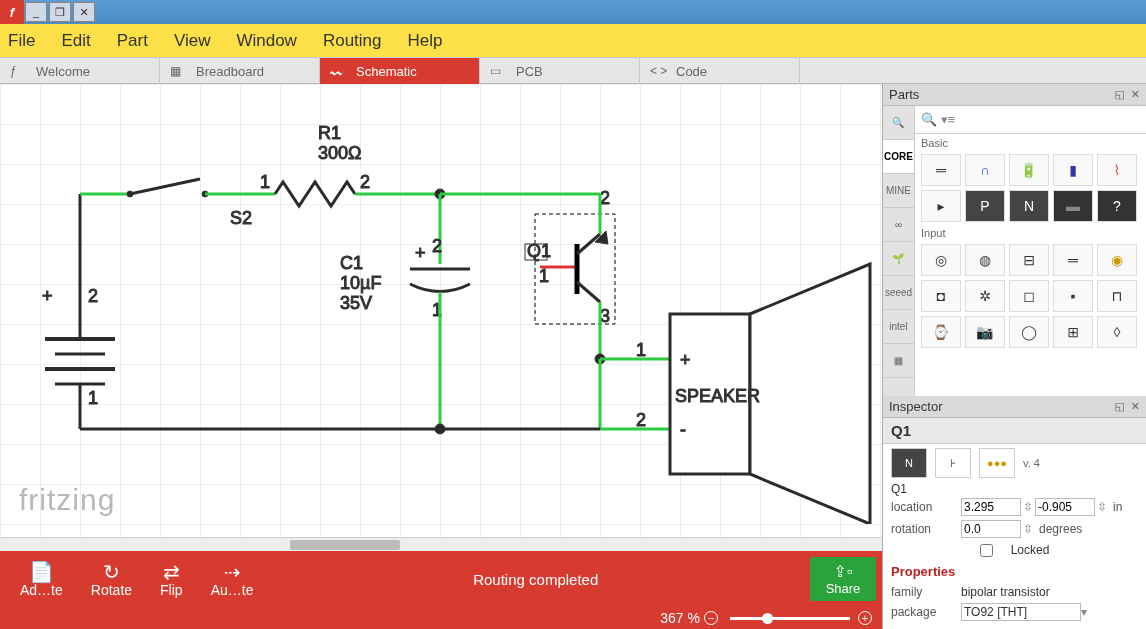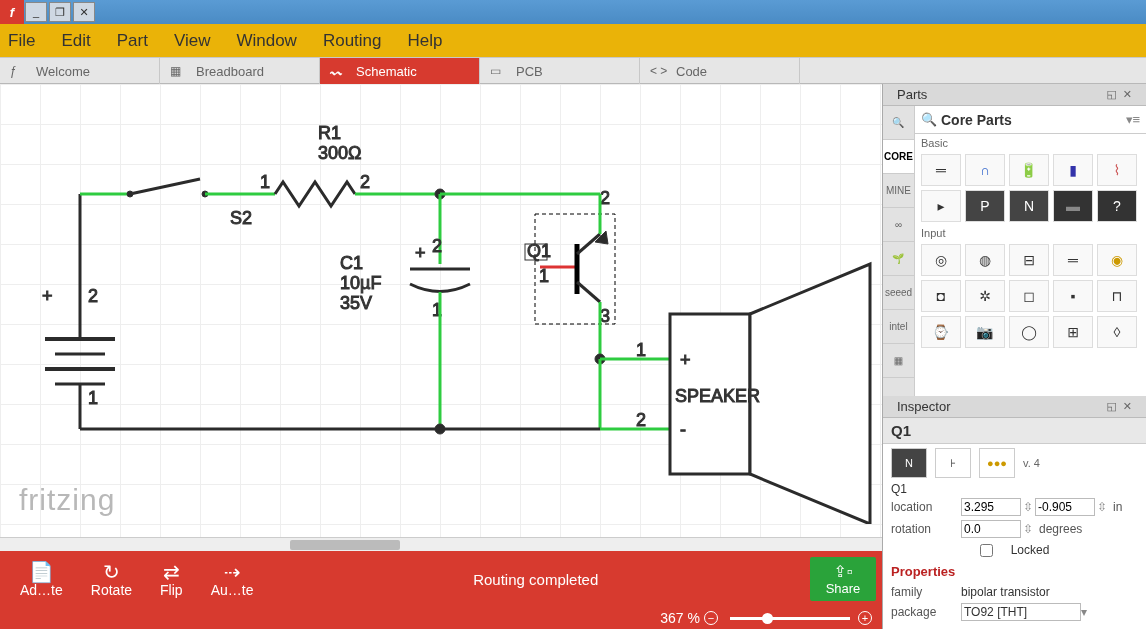--- a/index.html
+++ b/index.html
@@ -6,21 +6,21 @@
 body { width: 1146px; height: 629px; overflow: hidden; background: #dcdcdc; font-size: 13px; color: #333; }
 
 
 .titlebar { height: 24px; background: linear-gradient(#5a9bd4,#4a8bc4); color: #fff; display: flex; align-items: center; font-size: 13px; }
 .titlebar .appicon { width: 24px; height: 24px; background: #d73a2f; color:#fff; display:flex; align-items:center; justify-content:center; font-weight:bold; font-style:italic; }
 .titlebar .title { flex: 1; text-align: center; font-weight: bold; }
 .titlebar .winbtns { display: flex; }
 .titlebar .winbtn { width: 22px; height: 20px; margin: 1px; background:#cfd8e3; color:#333; display:flex; align-items:center; justify-content:center; font-size:11px; border:1px solid #888; }
 
 
-.menubar { height: 34px; background: #eab308; display: flex; align-items: center; padding: 0 8px; font-size: 17px; color:#333; border-bottom:1px solid #c8c8c8; }
+.menubar { height: 34px; background: #fde047; display: flex; align-items: center; padding: 0 8px; font-size: 17px; color:#333; border-bottom:1px solid #c8c8c8; }
 .menubar span { margin-right: 26px; cursor: default; }
 
 
 .tabbar { height: 26px; display: flex; border-bottom:1px solid #b8b8b8; background:#e6e6e6;}
 .tab { width: 160px; height: 26px; display: flex; align-items: center; padding: 0 10px; color:#666; border-right:1px solid #c8c8c8; font-size:13px;}
 .tab .ticon { width:18px; margin-right:8px; font-size:12px;}
 .tab.active { background:#d73a2f; color:#fff; }
 
 .mainrow { display:flex; height: calc(629px - 24px - 34px - 26px); }
 
@@ -47,21 +47,21 @@
 .bbtn { display:flex; flex-direction:column; align-items:center; justify-content:center; margin:0 14px; font-size:14px;}
 .bbtn .bicon { font-size:20px; height:22px;}
 .bstatus { flex:1; text-align:center; color:#fff; font-size:15px;}
 .share { background:#2aa33a; height:44px; width:66px; display:flex; flex-direction:column; align-items:center; justify-content:center; border-radius:2px; margin-left:6px;}
 .zoomrow { height:22px; background:#d73a2f; color:#fff; display:flex; align-items:center; justify-content:flex-end; padding:0 10px; font-size:14px;}
 .zoomrow .track { width:120px; height:3px; background:#fff; margin:0 8px; position:relative;}
 .zoomrow .track .tthumb { position:absolute; left:32px; top:-4px; width:11px; height:11px; border-radius:50%; background:#fff;}
 
 
 .rightcol { width:264px; background:#eaeaea; border-left:1px solid #aaa; display:flex; flex-direction:column;}
-.panel-hdr { height:22px; background:#d9d9d9; display:flex; align-items:center; padding:0 14px; font-size:13px; border-bottom:1px solid #bbb; justify-content:space-between;}
+.panel-hdr { height:22px; background:#d9d9d9; display:flex; align-items:center; padding:0 6px; font-size:13px; border-bottom:1px solid #bbb; justify-content:space-between;}
 .panel-hdr .pbtns { display:flex; gap:6px; color:#666; font-size:11px;}
 .partsbody { flex:0 0 290px; display:flex; background:#fff;}
 .partstabs { width:32px; background:#e2e2e2; display:flex; flex-direction:column; border-right:1px solid #ccc;}
 .ptab { height:34px; display:flex; align-items:center; justify-content:center; font-size:10px; color:#666; border-bottom:1px solid #ccc; position:relative;}
 .ptab.sel { background:#fff; color:#000; font-weight:bold;}
 .partsmain { flex:1; display:flex; flex-direction:column;}
 .searchrow { height:28px; display:flex; align-items:center; padding:0 6px; border-bottom:1px solid #ccc;}
 .searchrow .sicon { width:20px; color:#888;}
 .searchrow .stitle { font-weight:bold; font-size:14px; flex:1;}
 .catlabel { padding:3px 6px; font-size:11px; color:#666;}
@@ -265,21 +265,20 @@
         <div class="ptab">MINE</div>
         <div class="ptab">∞</div>
         <div class="ptab">🌱</div>
         <div class="ptab">seeed</div>
         <div class="ptab">intel</div>
         <div class="ptab">▦</div>
       </div>
       <div class="partsmain">
         <div class="searchrow">
           <span class="sicon">🔍</span>
-          <span class="stitle">Core Parts</span>
           <span style="color:#888;">▾≡</span>
         </div>
         <div class="catlabel">Basic</div>
         <div class="grid">
           <div class="gitem">═</div>
           <div class="gitem" style="color:#36c;">∩</div>
           <div class="gitem">🔋</div>
           <div class="gitem" style="color:#33a;">▮</div>
           <div class="gitem" style="color:#c55;">⌇</div>
           <div class="gitem">▸</div>

